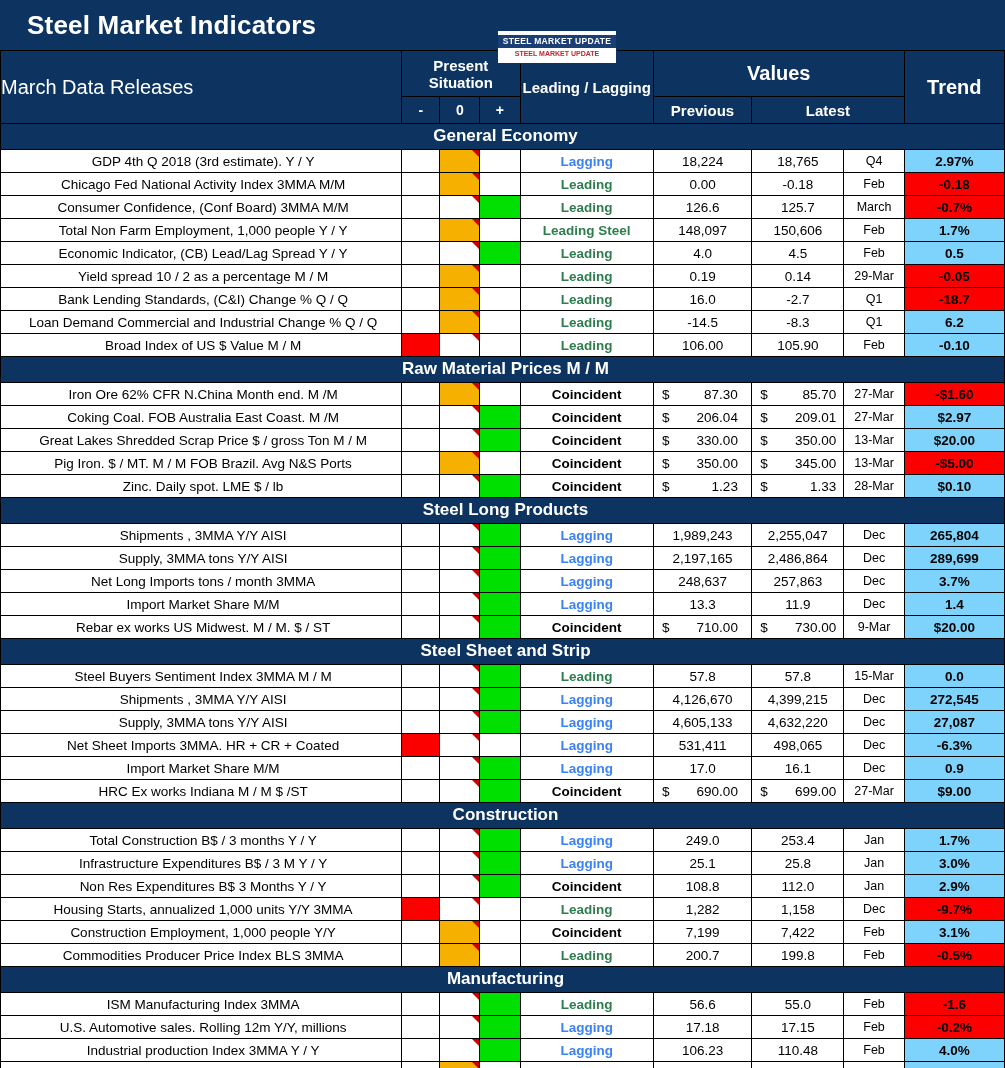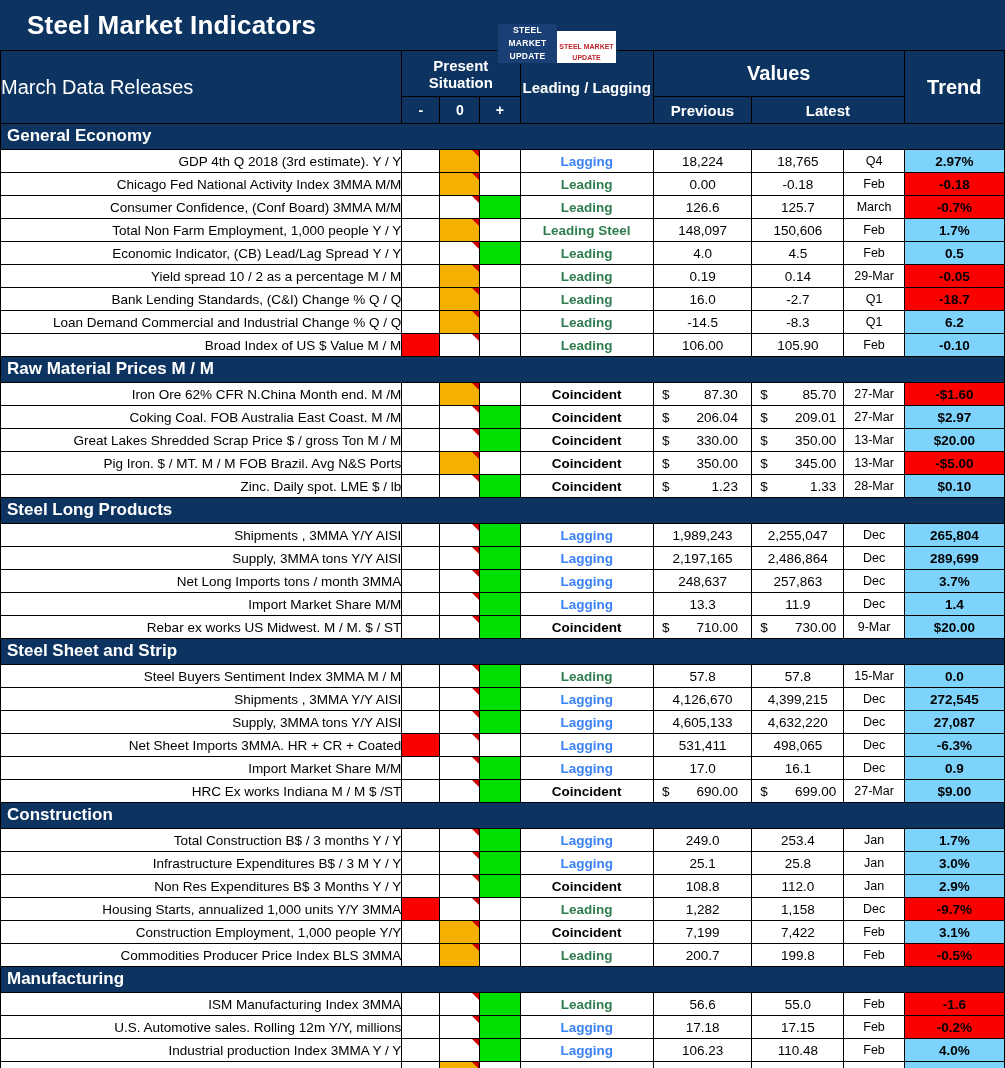--- a/index.html
+++ b/index.html
@@ -2,21 +2,21 @@
 <html><head>
 <meta charset="utf-8">
 <style>
   html,body{margin:0;padding:0;background:#ffffff;}
   body{font-family:"Liberation Sans", sans-serif;}
   #page{width:1005px;height:1068px;position:relative;box-sizing:border-box;}
 
   
   .top-banner{display:flex;align-items:center;background:#0d3460;color:#fff;height:50px;border:1px solid #0d3460;box-sizing:border-box;}
   .top-title{font-size:26px;font-weight:bold;padding-left:26px;flex:0 0 470px;letter-spacing:.2px;}
-  .logo-box{flex:0 0 120px;background:#ffffff;border:1px solid #0d3460;height:34px;display:flex;flex-direction:row;align-items:flex-end;justify-content:center;box-sizing:border-box;margin-top:44px;}
+  .logo-box{flex:0 0 120px;background:#ffffff;border:1px solid #0d3460;height:34px;display:flex;flex-direction:column;align-items:center;justify-content:center;box-sizing:border-box;margin-top:44px;}
   .logo-top{background:#1a3f74;color:#fff;font-size:8.5px;font-weight:bold;width:100%;text-align:center;line-height:13px;letter-spacing:.3px;}
   .logo-bot{color:#c0272d;font-size:7px;font-weight:bold;width:100%;text-align:center;line-height:11px;}
   .top-date{flex:1;text-align:center;font-size:27px;font-weight:bold;padding-right:18px;}
 
   table{border-collapse:collapse;width:1005px;table-layout:fixed;}
   td,th{border:1px solid #000;padding:0;font-size:13px;}
 
   
   .c-name{width:400px;}
   .c-minus{width:38px;}
@@ -27,24 +27,24 @@
   .c-latest{width:92px;}
   .c-per{width:60px;}
   .c-trend{width:100px;}
 
   .hdr{background:#0d3460;color:#fff;font-weight:bold;text-align:center;vertical-align:middle;}
   .hdr-left{background:#0d3460;color:#fff;font-weight:normal;text-align:left;font-size:20px;}
   .hdr-big{font-size:20px;}
   .hdr-sub{font-size:15px;height:26px;}
   .hdr-sym{font-size:14px;}
 
-  .sect{background:#0d3460;color:#fff;font-weight:bold;font-size:17px;text-align:left;padding:2px 0 3px 6px;}
+  .sect{background:#0d3460;color:#fff;font-weight:bold;font-size:17px;text-align:center;padding:2px 0 3px 6px;}
 
   tr.datarow{height:22px;}
-  td.name{text-align:right;padding-left:4px;font-size:13.5px;white-space:nowrap;overflow:hidden;}
+  td.name{text-align:center;padding-left:4px;font-size:13.5px;white-space:nowrap;overflow:hidden;}
   td.cell{height:22px;}
   td.lead{text-align:center;font-weight:bold;font-size:13.5px;}
   .lead-leading{color:#2f7d4f;}
   .lead-lagging{color:#3b82f6;}
   .lead-coincident{color:#000;}
   td.num{text-align:center;font-size:13.5px;}
   td.num.money{text-align:left;padding-left:8px;}
   td.num.money .dollar{display:inline-block;width:14px;}
   td.num.money .val{display:inline-block;width:62px;text-align:right;}
   td.per{text-align:center;font-size:12.5px;}

